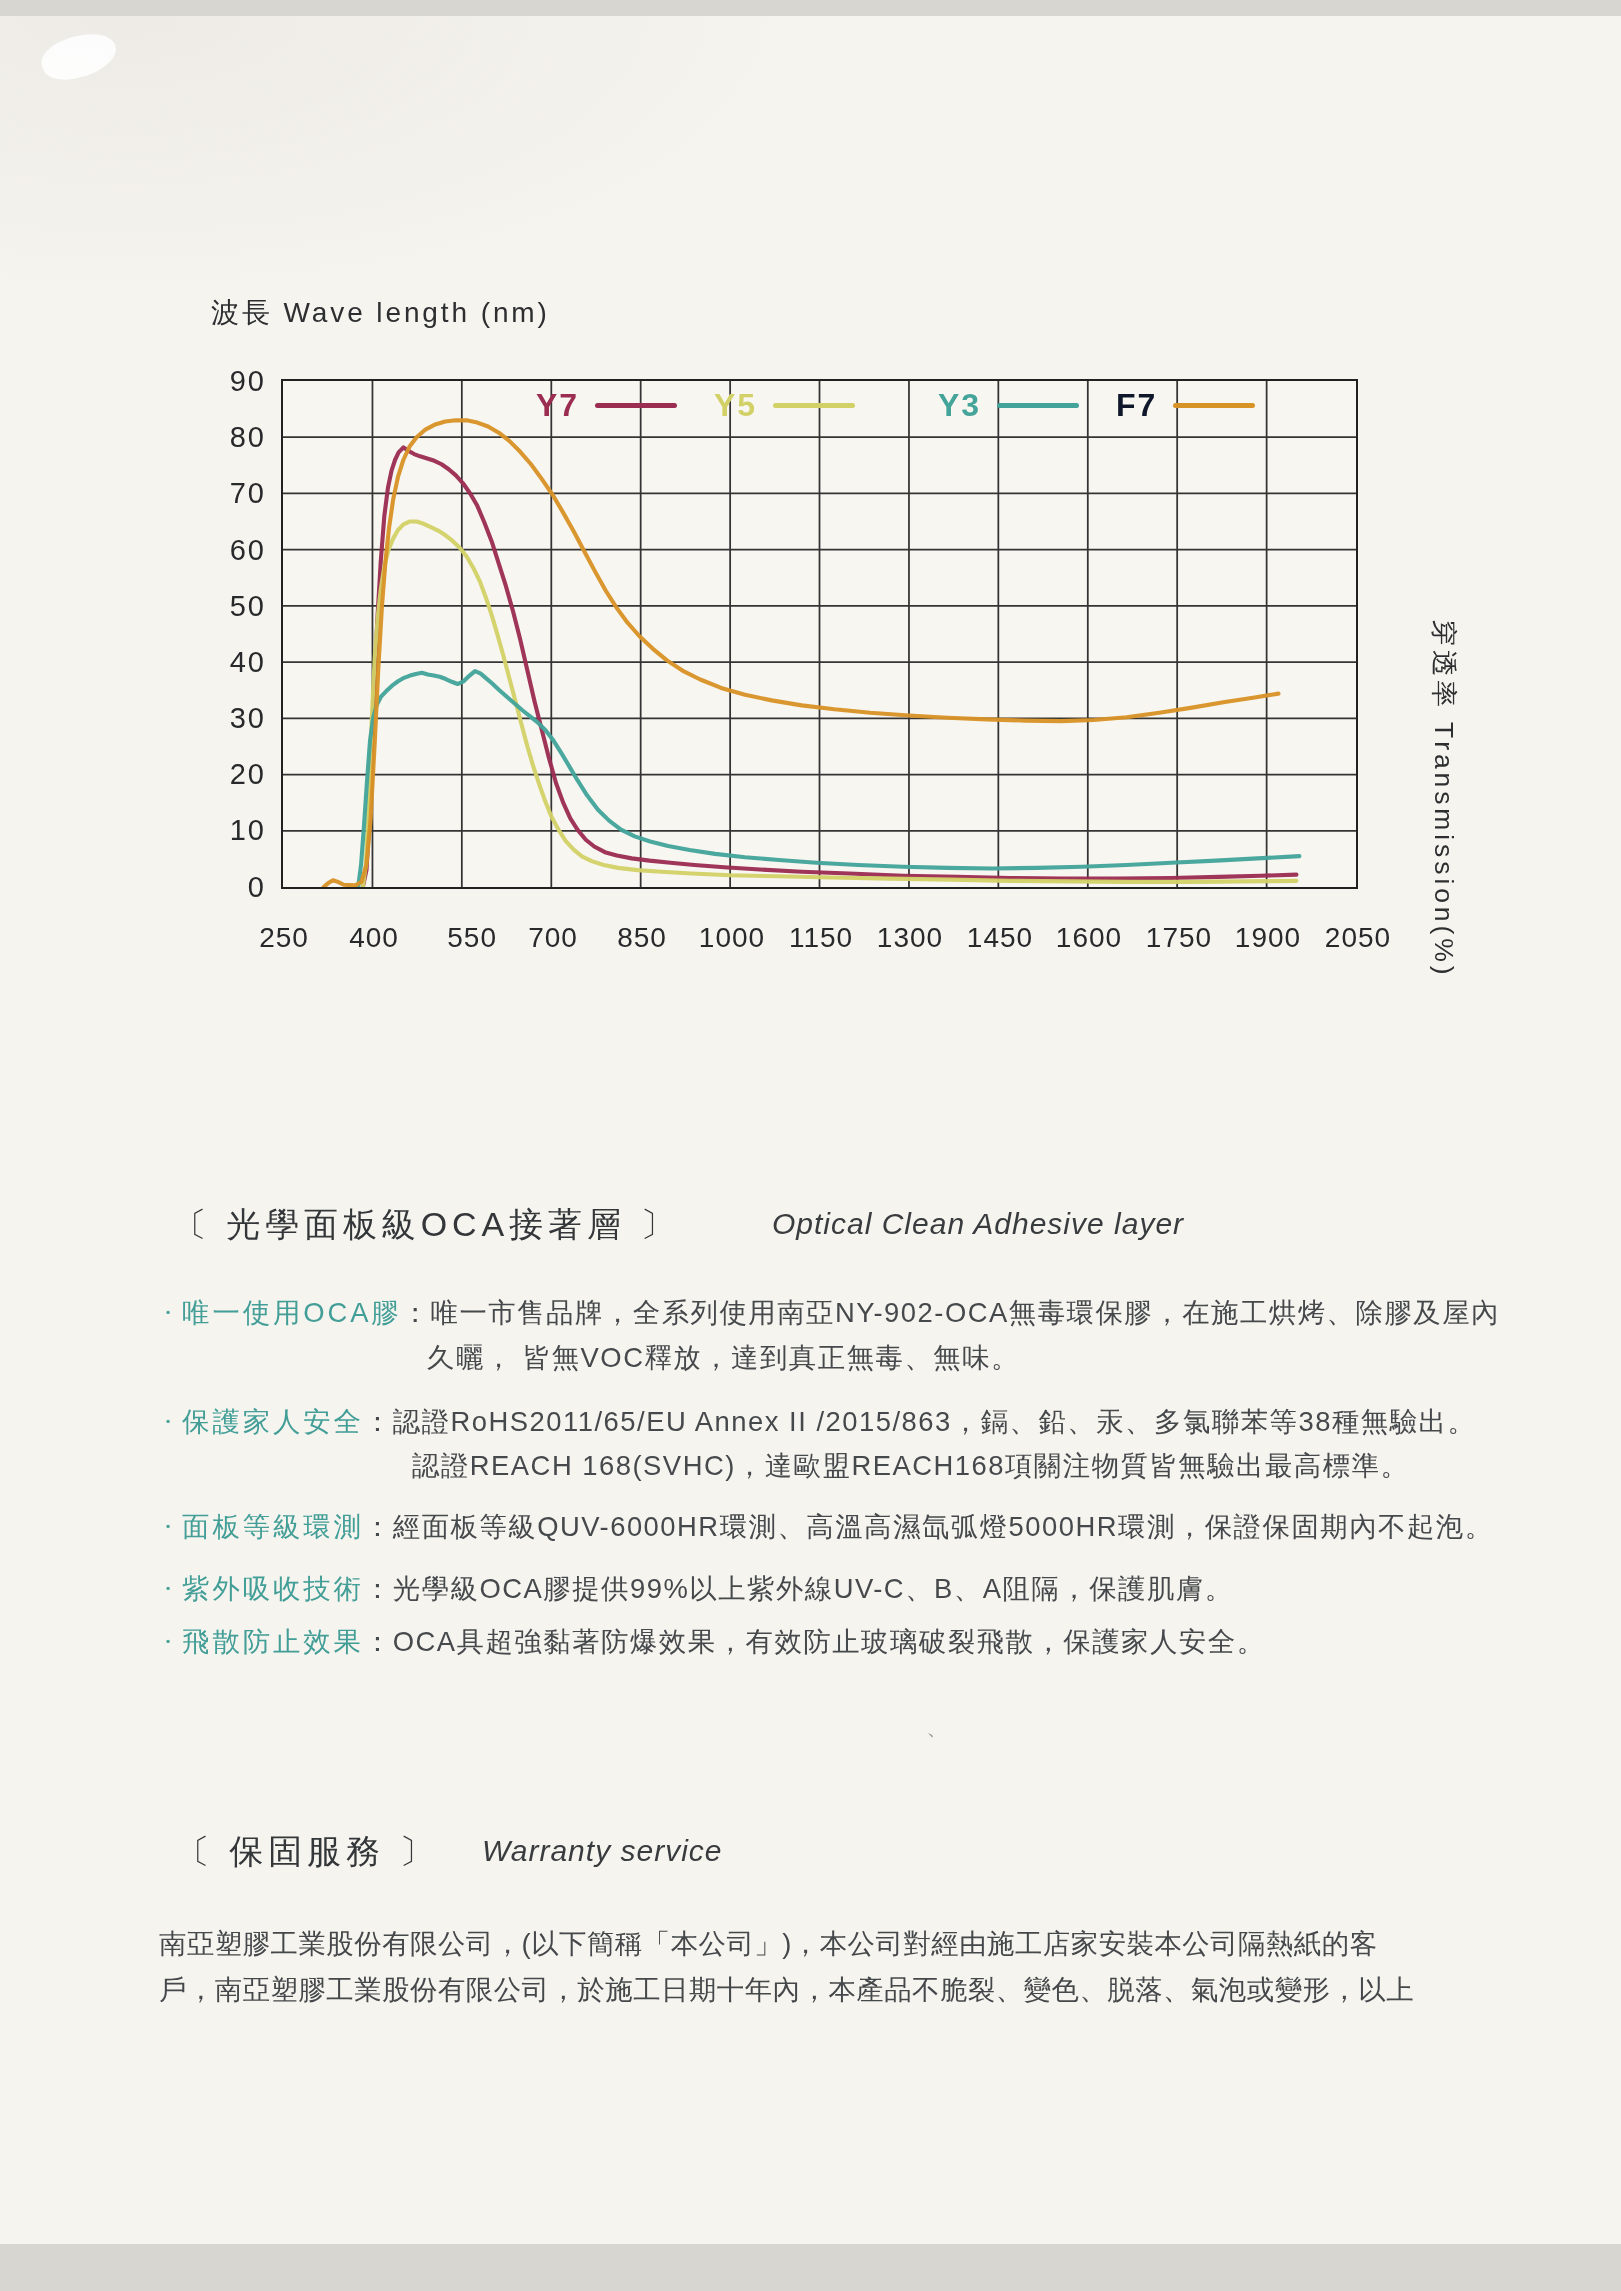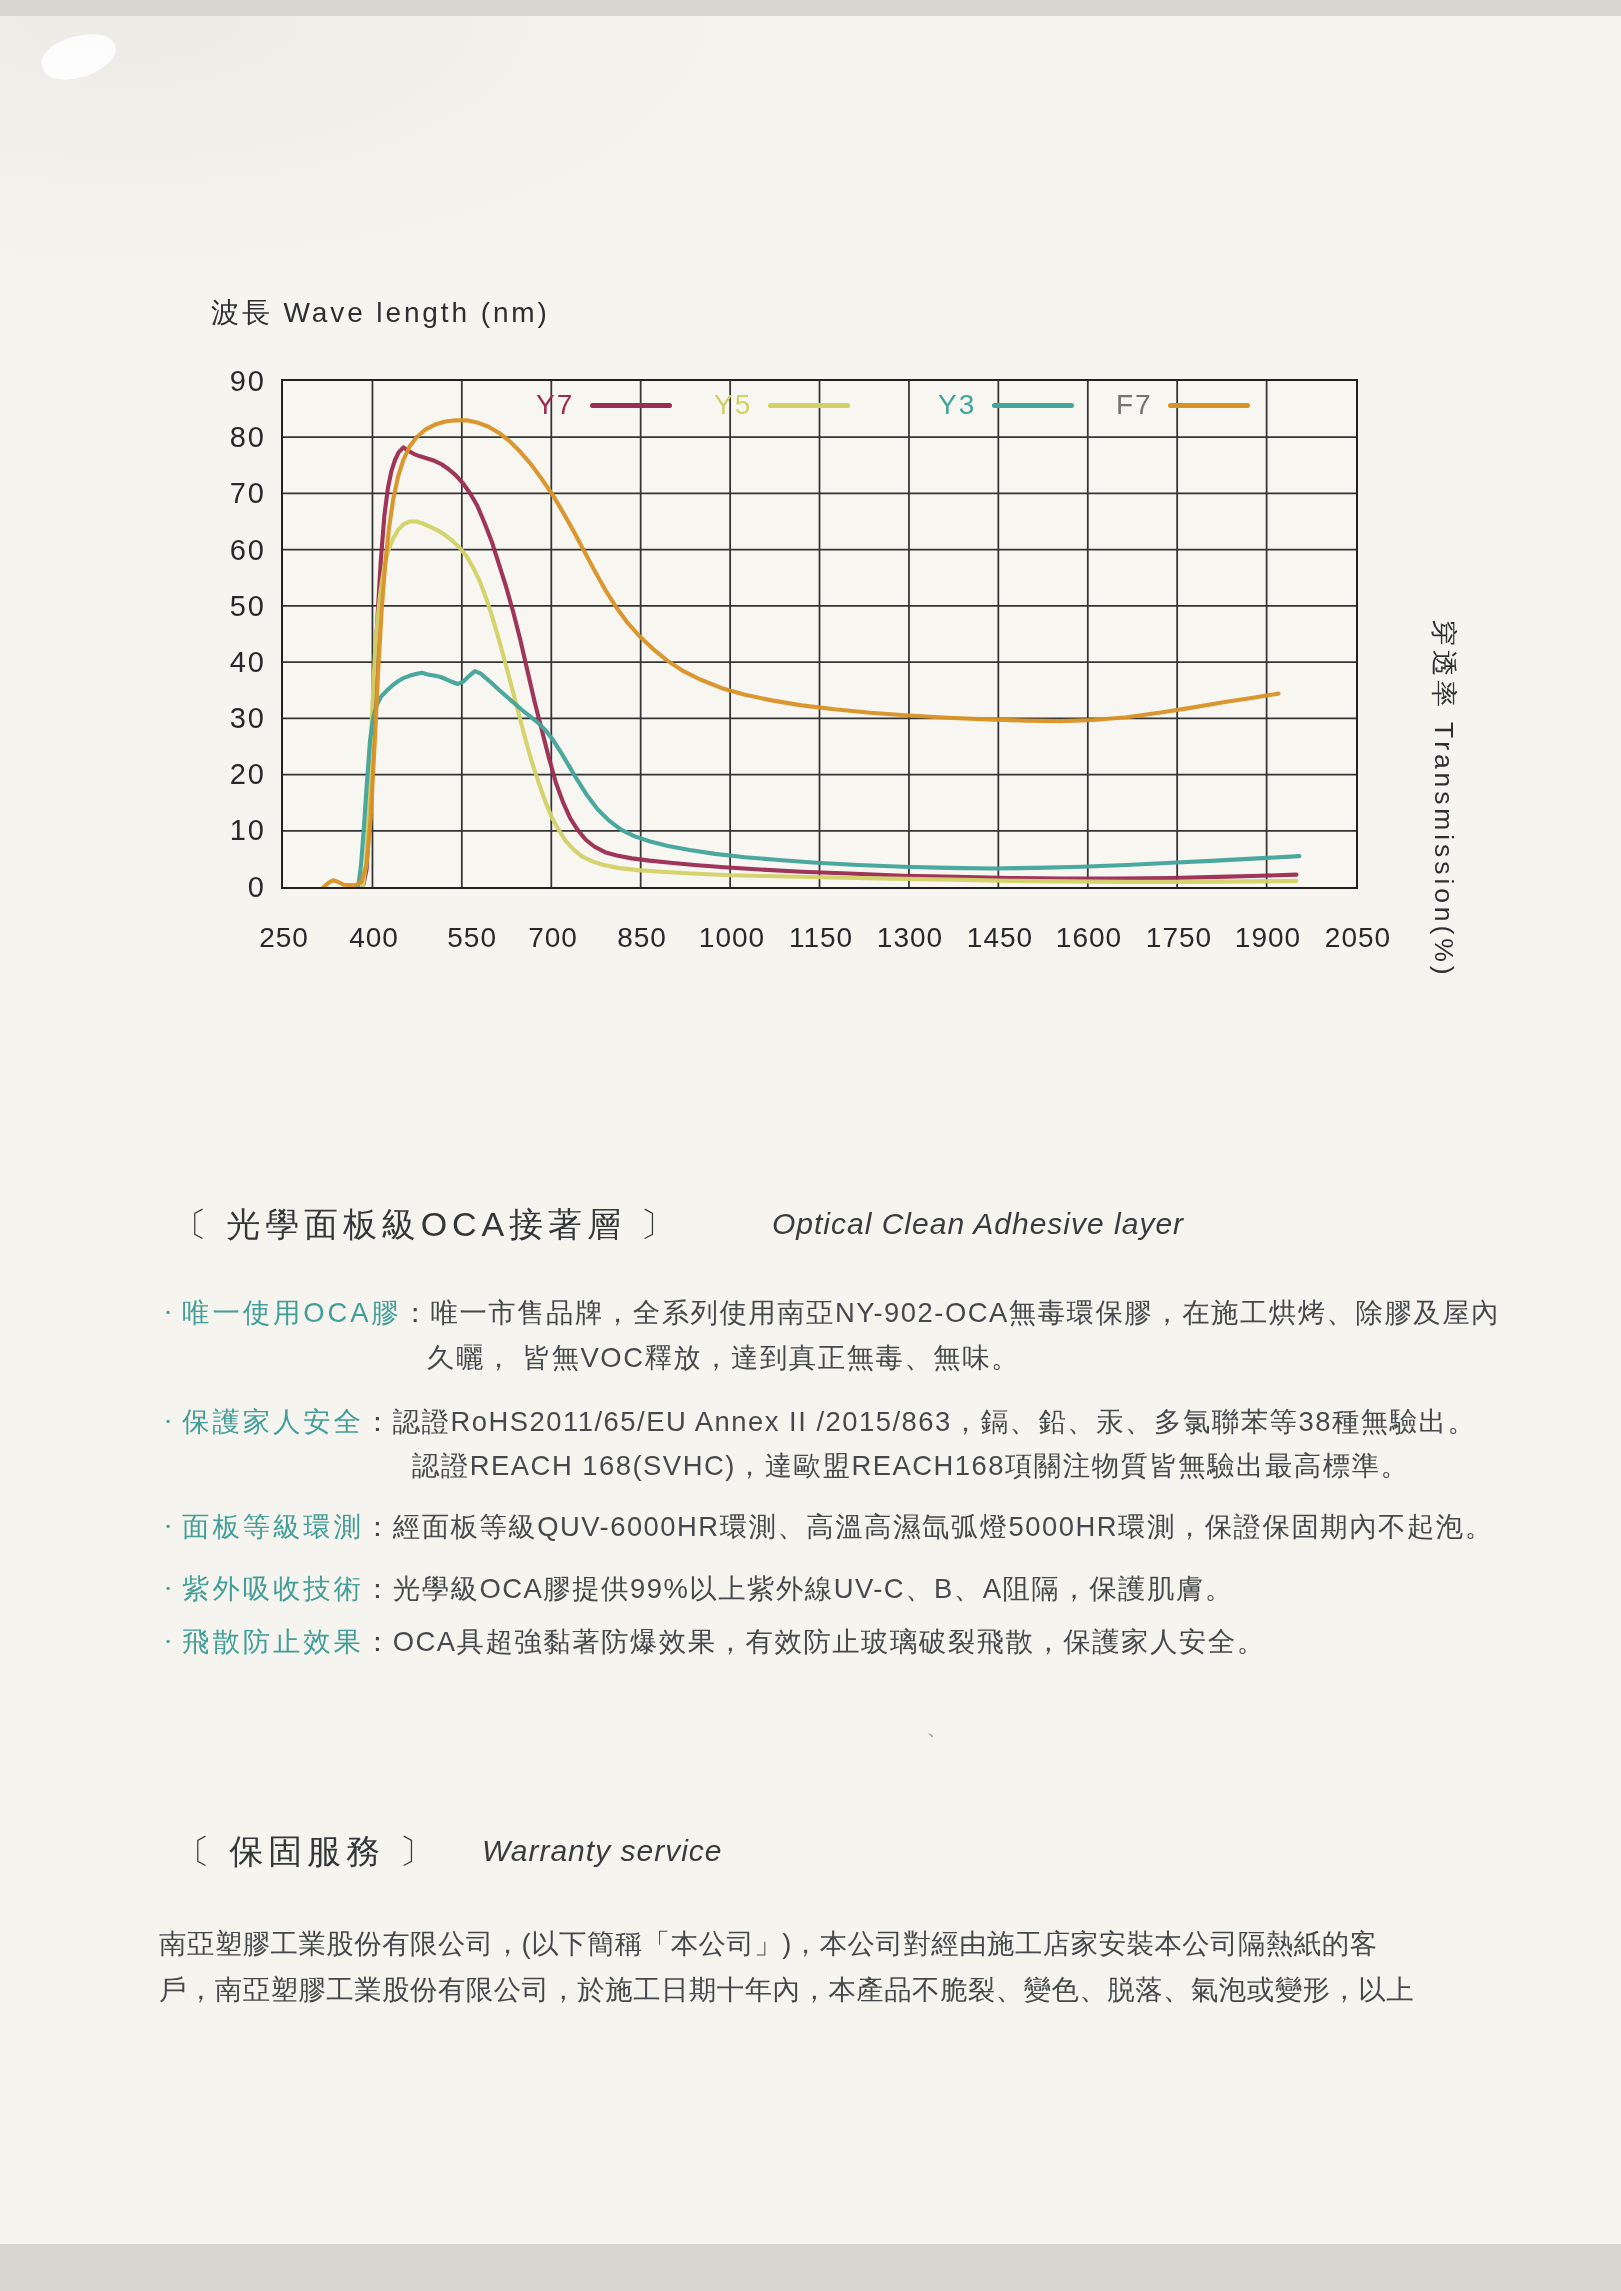--- a/index.html
+++ b/index.html
@@ -9,21 +9,21 @@
   .page::before{content:"";position:absolute;inset:0;pointer-events:none;
         background:radial-gradient(1176px 490px at 8% 0%, rgba(120,115,105,0.07), rgba(0,0,0,0) 60%);}
   .scuff{position:absolute;left:41px;top:19.6px;width:76px;height:41px;background:rgba(255,255,255,0.85);
         border-radius:45% 55% 50% 50%;transform:rotate(-18deg);}
   .wave-label{position:absolute;left:211px;top:278px;font-size:28px;letter-spacing:2.9px;color:#2c2e30;}
   
   .plot{position:absolute;left:281px;top:363px;width:1073px;height:506px;
         border:2.9px solid #212121;background:#f8f6f1;}
   .plot svg{position:absolute;left:0;top:0;width:100%;height:100%;}
   .legend-entry{position:absolute;top:8.8px;display:flex;align-items:center;gap:15.7px;height:31px;}
-  .legend-label{font-size:28px;font-weight:normal;letter-spacing:2px;}
+  .legend-label{font-size:32px;font-weight:bold;letter-spacing:2px;}
   .legend-swatch{width:82px;height:4.9px;border-radius:2.9px;}
   .ytick{position:absolute;left:176px;width:90px;text-align:right;font-size:29px;
         letter-spacing:2px;color:#28292b;line-height:33px;}
   .xtick{position:absolute;top:906px;width:108px;text-align:center;font-size:28px;
         letter-spacing:1px;color:#28292b;}
   .right-label{position:absolute;left:1233px;top:765px;width:421px;text-align:center;
         transform:rotate(90deg);font-size:26.5px;letter-spacing:3.9px;color:#2c2e30;}
   
   .sec-title{position:absolute;white-space:nowrap;}
   .sec-title .cjk{font-size:34px;letter-spacing:4.9px;color:#34373a;}
@@ -87,21 +87,21 @@
     </div>
     <div class="legend-entry" style="left:431px">
       <span class="legend-label" style="color: rgb(210, 209, 104);">Y5</span>
       <span class="legend-swatch" style="background: rgb(210, 209, 104);"></span>
     </div>
     <div class="legend-entry" style="left:655px">
       <span class="legend-label" style="color: rgb(68, 164, 154);">Y3</span>
       <span class="legend-swatch" style="background: rgb(68, 164, 154);"></span>
     </div>
     <div class="legend-entry" style="left:833px">
-      <span class="legend-label" style="color: #737373;">F7</span>
+      <span class="legend-label" style="color: #0f172a;">F7</span>
       <span class="legend-swatch" style="background: rgb(216, 147, 38);"></span>
     </div>
   </div>
 
   <div id="y-ticks">
       <div class="ytick" style="top: 855px;">0</div>
       <div class="ytick" style="top: 798px;">10</div>
       <div class="ytick" style="top: 742px;">20</div>
       <div class="ytick" style="top: 686px;">30</div>
       <div class="ytick" style="top: 630px;">40</div>

